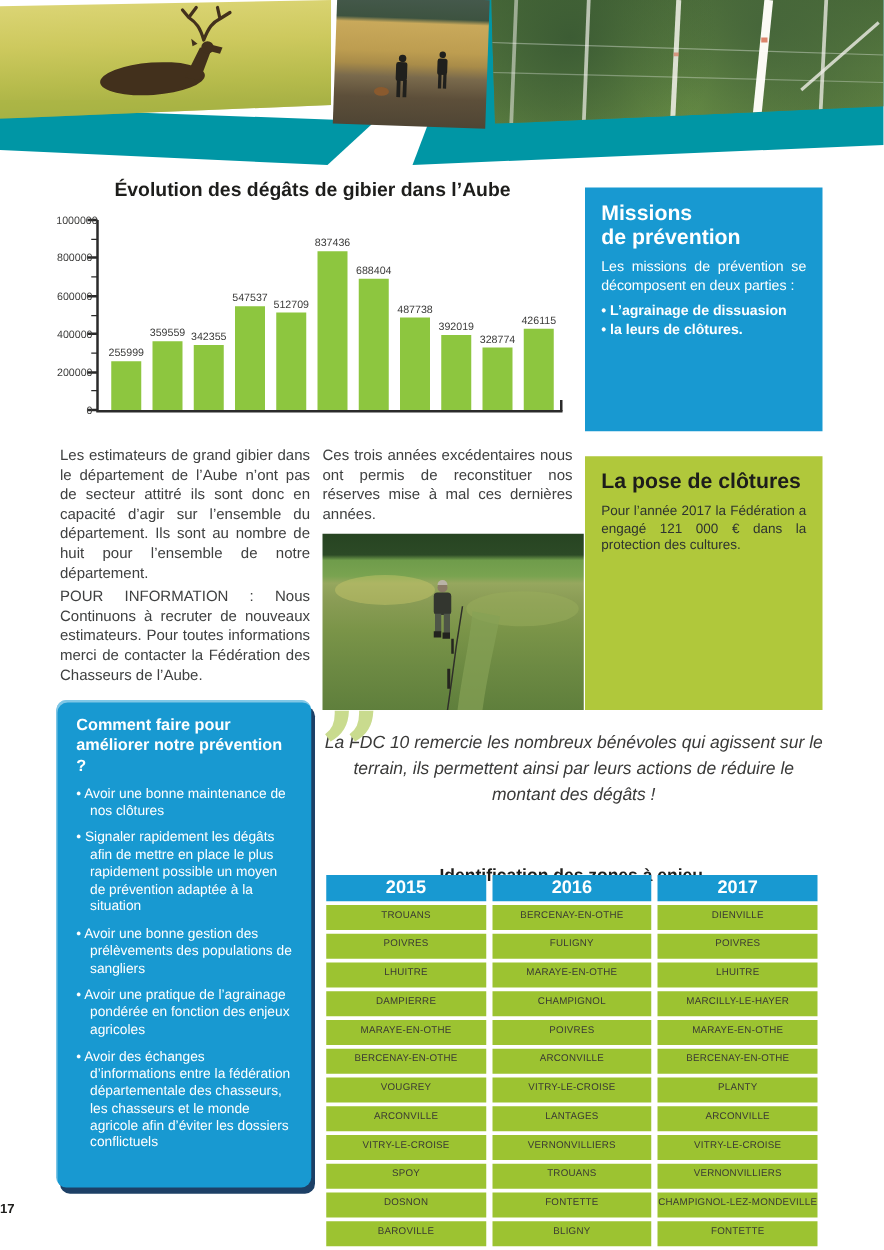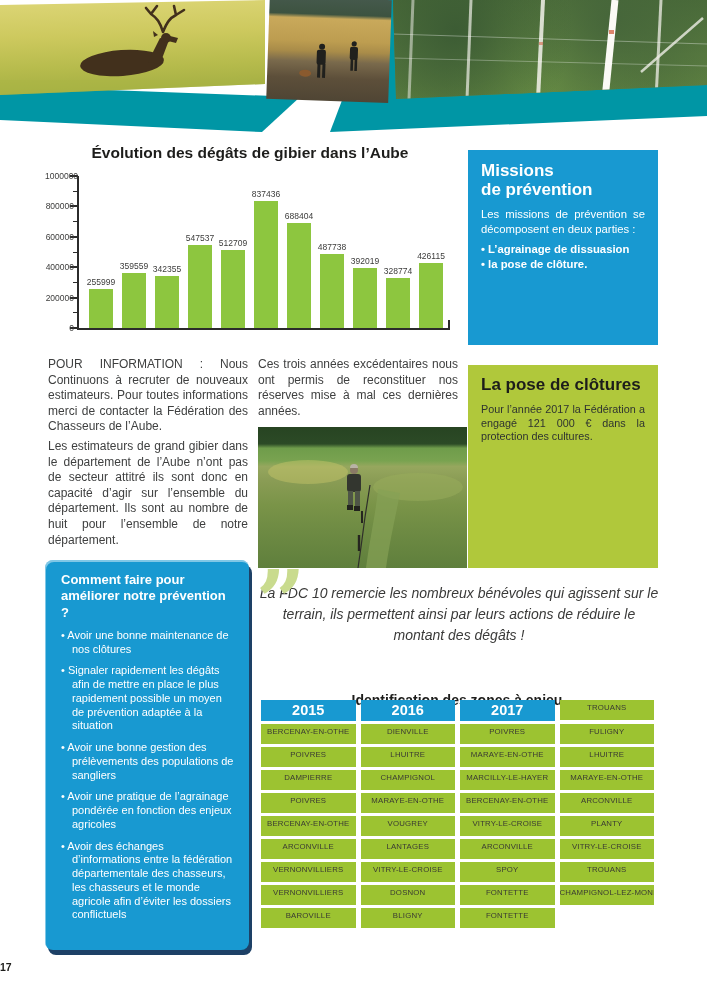--- a/index.html
+++ b/index.html
@@ -72,21 +72,21 @@
   
   .quote{position:absolute;left:258px;top:583px;width:402px;}
   .qmark{position:absolute;left:-2px;top:-24px;font-family:"DejaVu Serif",serif;font-weight:bold;
     font-size:86px;line-height:1;color:#c9db8e;}
   .qtext{margin-left:58px;text-align:center;font-style:italic;font-size:14px;line-height:1.5;color:#3a3a39;}
 
   
   .zones-title{position:absolute;left:261px;top:680px;width:392px;text-align:center;
     font-size:14px;font-weight:bold;color:#1d1d1b;}
   .ztable{position:absolute;left:261px;top:700px;width:393px;display:grid;
-    grid-template-columns:repeat(4,1fr);column-gap:5px;row-gap:3px;}
+    grid-template-columns:repeat(3,1fr);column-gap:5px;row-gap:3px;}
   .zhead{background:#1899d1;color:#fff;font-weight:bold;font-size:14.5px;height:21px;
     line-height:21px;text-align:center;}
   .zcell{background:#9cc331;color:#3a3a33;font-size:7.8px;height:20px;line-height:16px;
     text-align:center;letter-spacing:.2px;white-space:nowrap;overflow:hidden;}
 
   .page-num{position:absolute;left:0;top:961px;width:570px;text-align:left;
     font-size:10.5px;font-weight:bold;color:#1d1d1b;}
 </style>
 </head>
 <body>
@@ -191,26 +191,26 @@
       <div class="bar-label" style="left: 368px; bottom: 78.7695px;">426115</div>
     </div>
 
   <aside class="missions">
     <h2>
       <span>Missions</span><br>
       <span>de prévention</span>
     </h2>
     <p>Les missions de prévention se décomposent en deux parties :</p>
     <div class="mb">L’agrainage de dissuasion</div>
-    <div class="mb">la pose de clôture.</div>
+    <div class="mb">la leurs de clôtures.</div>
   </aside>
 
   <div class="col col1">
+    <p>Les estimateurs de grand gibier dans le département de l’Aube n’ont pas de secteur attitré ils sont donc en capacité d’agir sur l’ensemble du département. Ils sont au nombre de huit pour l’ensemble de notre département.</p>
     <p>POUR INFORMATION : Nous Continuons à recruter de nouveaux estimateurs. Pour toutes informations merci de contacter la Fédération des Chasseurs de l’Aube.</p>
-    <p>Les estimateurs de grand gibier dans le département de l’Aube n’ont pas de secteur attitré ils sont donc en capacité d’agir sur l’ensemble du département. Ils sont au nombre de huit pour l’ensemble de notre département.</p>
   </div>
   <div class="col col2">
     <p>Ces trois années excédentaires nous ont permis de reconstituer nos réserves mise à mal ces dernières années.</p>
   </div>
 
   <aside class="cloture">
     <h2>La pose de clôtures</h2>
     <p>Pour l’année 2017 la Fédération a engagé 121 000 € dans la protection des cultures.</p>
   </aside>
 

